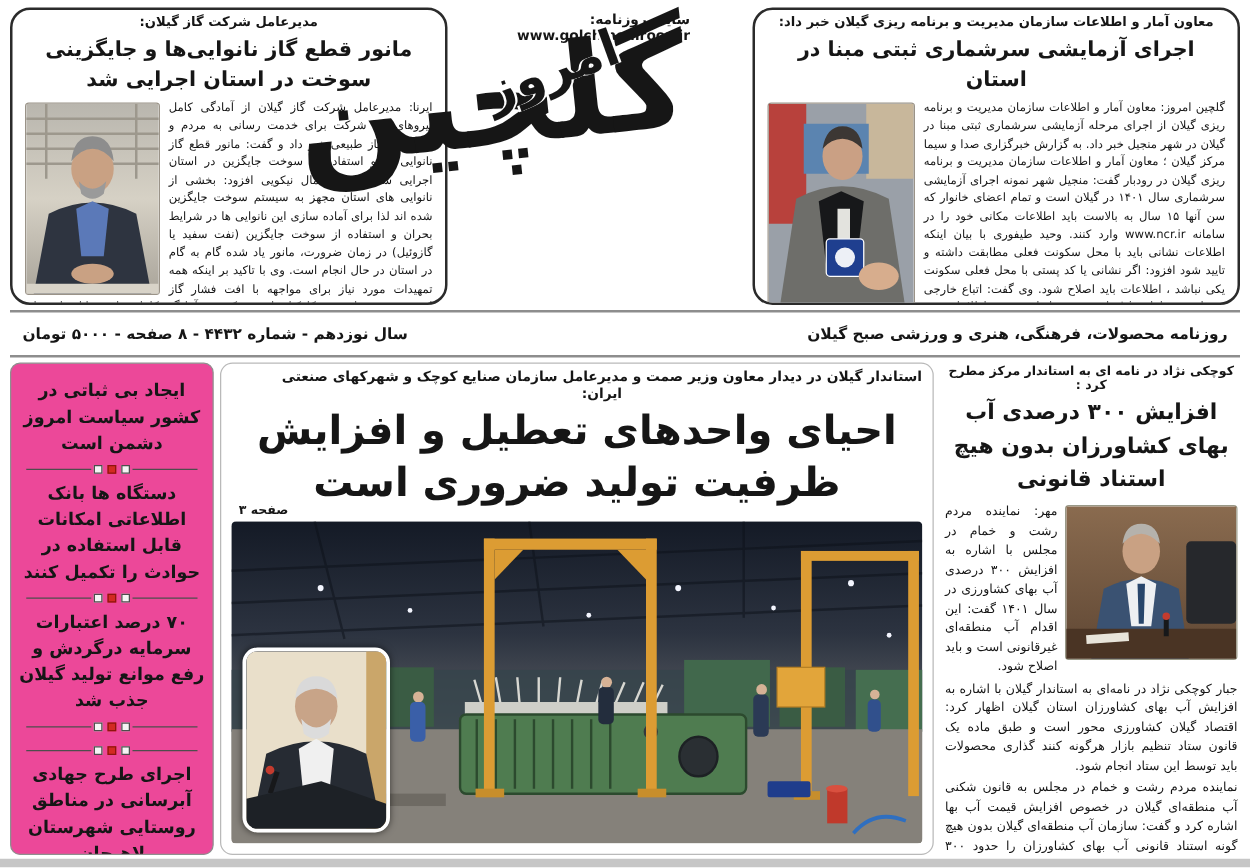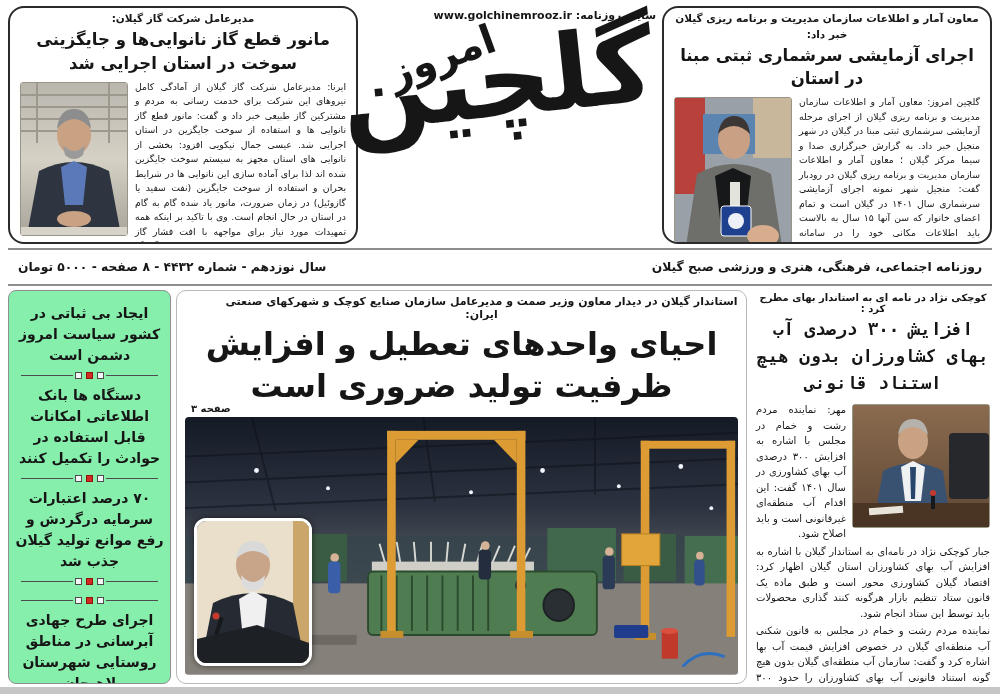--- a/index.html
+++ b/index.html
@@ -7,21 +7,21 @@
     position:relative; width:1000px; height:694px; margin:0 auto;
     background:#ffffff; overflow:hidden;
     font-family:"DejaVu Sans", sans-serif; direction:rtl; color:#161616;
   }
   
   .top-row { display:flex; gap:6px; padding:6px 8px 0; height:240px; box-sizing:content-box; }
   .article-box {
     border:2px solid #2b2b2b; border-radius:16px; padding:3px 10px 6px;
     box-sizing:border-box; overflow:hidden; background:#fff; height:238px;
   }
-  .box-census { width:330px; }
+  .box-census { width:390px;margin-left:44px; }
   .box-gas { width:350px; }
   .kicker { font-size:10.5px; font-weight:bold; text-align:center; line-height:1.5; }
   .box-title { font-size:16.5px; font-weight:bold; text-align:center; line-height:1.45; margin:1px 0 4px; }
   .box-body { font-size:9.3px; line-height:1.56; text-align:justify; }
   .box-body p { margin:0; }
   .float-photo { float:left; border:1px solid #9a9388; border-radius:3px; margin:2px 7px 2px 0; }
   .float-photo svg { display:block; }
   
   .masthead { flex:1; position:relative; }
   .site-line { font-size:11px; font-weight:bold; margin-top:3px; }
@@ -32,42 +32,42 @@
   
   .dateline {
     height:34px; margin:2px 8px 0; border-top:2px solid #8d8d8d; border-bottom:2px solid #8d8d8d;
     display:flex; align-items:center; justify-content:space-between;
     font-size:12.3px; font-weight:bold; padding:0 10px;
   }
   
   .main-row { display:flex; gap:5px; margin:4px 8px 0; height:394px; }
   .story-col { width:240px; box-sizing:border-box; padding:2px 2px 0 4px; overflow:hidden; }
   .story-kicker { font-size:10px; font-weight:bold; text-align:center; }
-  .story-title { font-size:17.5px; font-weight:bold; text-align:center; line-height:1.55; margin:3px 0 4px;font-family:Liberation Mono, monospace; }
+  .story-title { font-size:17.5px; font-weight:bold; text-align:center; line-height:1.55; margin:3px 0 4px; }
   .story-body { font-size:10px; line-height:1.55; text-align:justify; }
   .story-body p { margin:0 0 2px; }
   .mp-photo { float:right; border:1px solid #998; border-radius:3px; margin:2px 0 4px 6px; }
   .mp-photo svg { display:block; }
   .lead-box {
     flex:1; border:1px solid #b9b9b9; border-radius:10px; box-sizing:border-box;
     padding:4px 8px 8px; display:flex; flex-direction:column; overflow:hidden;
   }
   .lead-kicker { font-size:11px; font-weight:bold; text-align:center;margin-left:40px; }
   .lead-headline { font-size:32px; font-weight:bold; text-align:center; line-height:1.32; margin-top:2px; }
   .lead-pageref { font-size:10px; font-weight:bold; text-align:left; padding-left:6px; margin-top:-4px; }
   .lead-photo-wrap { flex:1; position:relative; margin-top:3px; border-radius:4px; overflow:hidden; min-height:0; }
   .lead-photo-wrap > svg.factory { width:100%; height:100%; display:block; }
   .inset-photo {
     position:absolute; left:9px; bottom:9px; width:112px; height:142px;
     border:3px solid #fff; border-radius:12px; overflow:hidden; box-shadow:0 0 6px rgba(0,0,0,.55);
   }
   .inset-photo svg { display:block; }
   
   .sidebar {
-    width:163px; box-sizing:border-box; background:#86efac; border:1px solid #8f8f8f;
+    width:163px; box-sizing:border-box; background:#ec4899; border:1px solid #8f8f8f;
     border-radius:8px; padding:12px 6px 4px; display:flex; flex-direction:column; overflow:hidden;
   }
   .sb-item { font-size:14px; font-weight:bold; text-align:center; line-height:1.5; }
   .sb-sep { display:flex; align-items:center; margin:6px 6px; height:9px; }
   .sb-sep .line { flex:1; height:1px; background:#4d4d4d; }
   .sb-sep .sq { width:7px; height:7px; box-sizing:border-box; margin:0 2px; }
   .sb-sep .sq.white { background:#f5f5f5; border:1px solid #4d4d4d; }
   .sb-sep .sq.red { background:#d22a22; border:1px solid #8e140e; }
   
   .bottom-strip { position:absolute; left:0; right:0; bottom:0; height:7px; background:#c6c6c6; }
@@ -139,28 +139,28 @@
             <ellipse cx="53" cy="136" rx="17" ry="8" fill="#c9a183"></ellipse>
             <rect x="0" y="144" width="106" height="8" fill="#d8d3c8"></rect>
           </svg>
         </span>
         <p><span>ایرنا: مدیرعامل شرکت گاز گیلان از آمادگی کامل نیروهای این شرکت برای خدمت رسانی به مردم و مشترکین گاز طبیعی خبر داد و گفت: مانور قطع گاز نانوایی ها و استفاده از سوخت جایگزین در استان اجرایی شد. عیسی جمال نیکویی افزود: بخشی از نانوایی های استان مجهز به سیستم سوخت جایگزین شده اند لذا برای آماده سازی این نانوایی ها در شرایط بحران و استفاده از سوخت جایگزین (نفت سفید یا گازوئیل) در زمان ضرورت، مانور یاد شده گام به گام در استان در حال انجام است. وی با تاکید بر اینکه همه تمهیدات مورد نیاز برای مواجهه با افت فشار گاز اندیشیده شده است و کارکنان این شرکت در آمادگی کامل برای مقابله با بحران احتمالی قرار دارند، اظهار کرد: بر اساس برنامه‌ریزی های انجام شده، مانور قطع گاز نانوایی ها و استفاده از سوخت جایگزین امروز در شهرستان رشت انجام شد.</span> </p>
       </div>
     </div>
   </div>
 
   <div class="dateline">
-    <span>روزنامه اجتماعی، فرهنگی، هنری و ورزشی صبح گیلان</span>
+    <span>روزنامه محصولات، فرهنگی، هنری و ورزشی صبح گیلان</span>
     <span>سال نوزدهم - شماره ۴۴۳۲ - ۸ صفحه - ۵۰۰۰ تومان</span>
   </div>
 
   <div class="main-row">
 
     <div class="story-col">
-      <div class="story-kicker">کوچکی نژاد در نامه ای به استاندار بهای مطرح کرد :</div>
+      <div class="story-kicker">کوچکی نژاد در نامه ای به استاندار مرکز مطرح کرد :</div>
       <div class="story-title">افزایش ۳۰۰ درصدی آب بهای کشاورزان بدون هیچ استناد قانونی</div>
       <div class="story-body">
         <span class="mp-photo">
           <svg width="136" height="122" viewBox="0 0 136 122">
             <defs>
               <linearGradient id="mpbg" x1="0" y1="0" x2="0" y2="1">
                 <stop offset="0" stop-color="#8a6b4f"></stop>
                   <stop offset="1" stop-color="#5f4734"></stop>
               </linearGradient>
             </defs>

